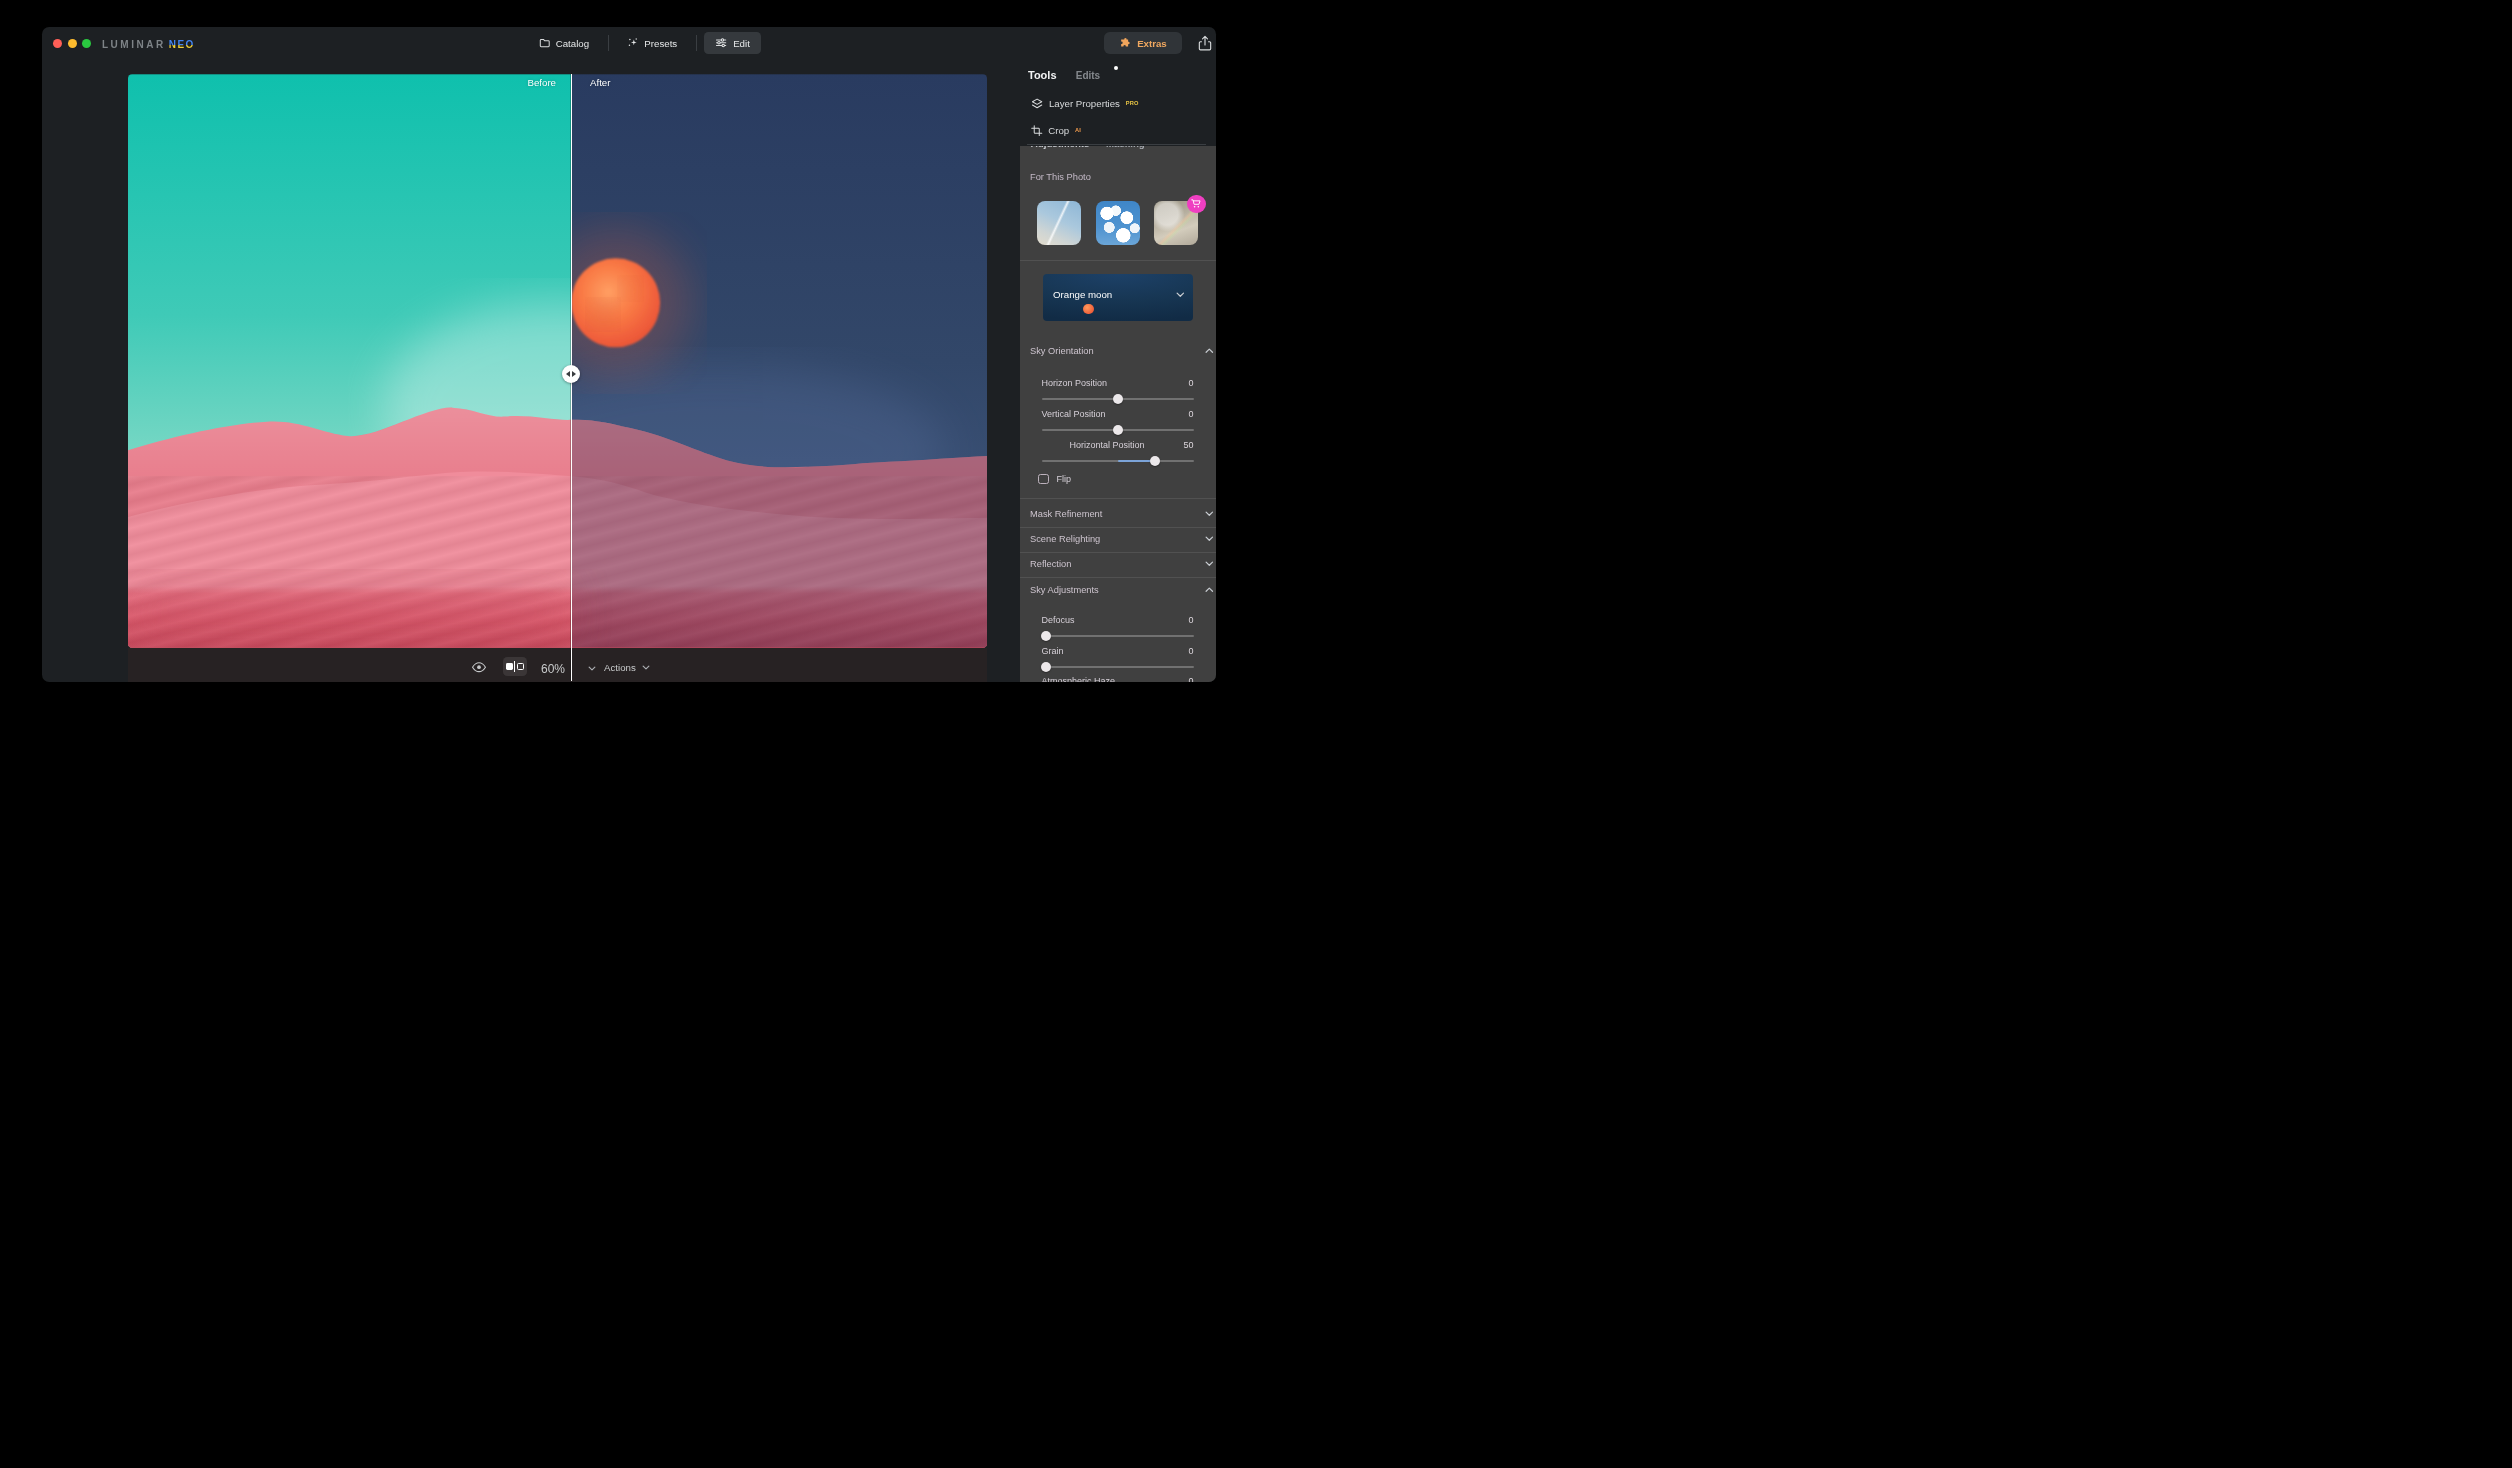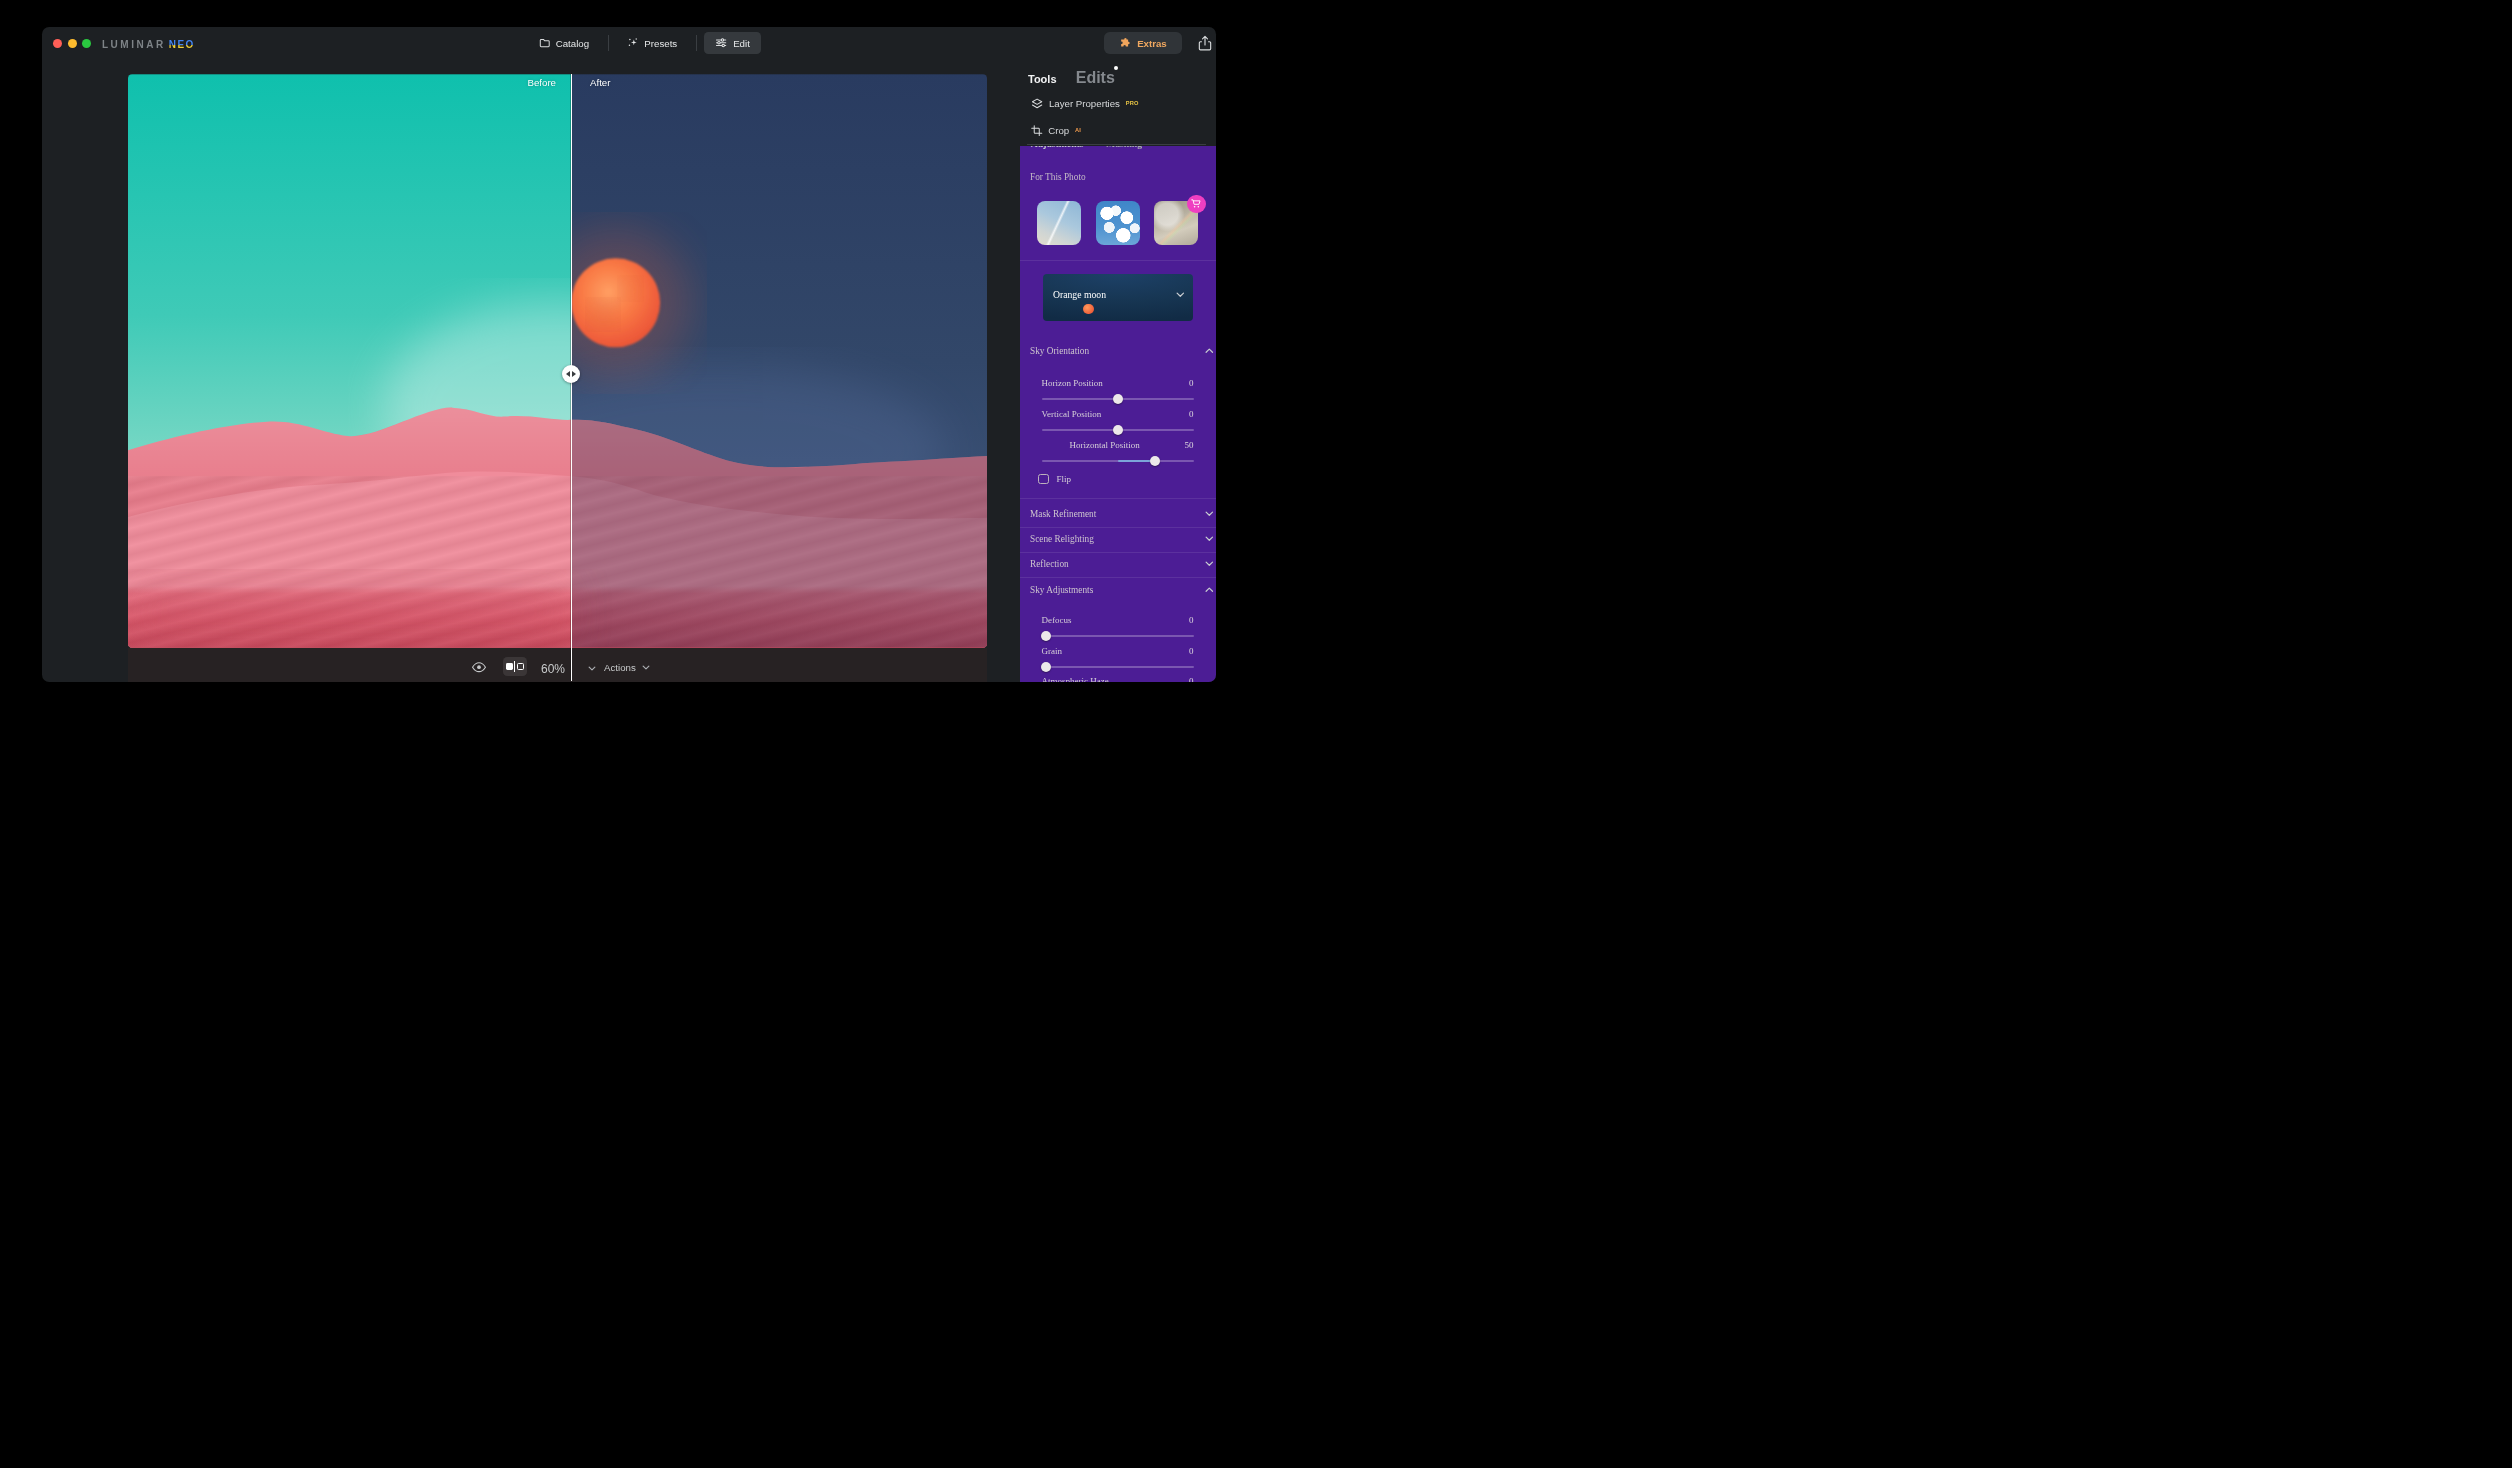--- a/index.html
+++ b/index.html
@@ -200,21 +200,21 @@
   </div>
   <div class="abs" style="left:562px;top:635px;display:flex;align-items:center;gap:6.5px;">
     <span style="color:#c9cbcc;font-size:9.7px;">Actions</span>
     <svg width="8" height="5" viewBox="0 0 11 7">
         <polyline class="chev" style="stroke:#a9acb0" points="1.5,1.5 5.5,5.5 9.5,1.5"></polyline>
       </svg>
   </div>
 
   <div class="abs" style="left:986px;top:42px;">
     <span style="color:#f2f3f4;font-size:11px;font-weight:700;">Tools</span>
-    <span style="color:#85898e;font-size:16px;font-weight:600;margin-left:16px;">Edits</span>
+    <span style="color:#85898e;font-size:10px;font-weight:600;margin-left:16px;">Edits</span>
     <span style="position:absolute;left:86px;top:-2.2px;width:4px;height:4px;border-radius:50%;background:#fff;"></span>
   </div>
 
   <div class="abs" style="left:989px;top:71px;display:flex;align-items:center;gap:5.7px;">
     <svg width="12.2" height="11.5" viewBox="0 0 17 16">
       <path class="icostroke" d="M8.5 1.5 L15 5.2 L8.5 8.9 L2 5.2 Z M2 9.8 L8.5 13.5 L15 9.8"></path>
     </svg>
     <span style="color:#d8dadc;font-size:9.7px;">Layer Properties</span>
     <span class="badge" style="color:#e8c545;">PRO</span>
   </div>
@@ -224,21 +224,21 @@
       <path class="icostroke" d="M4.5 1 V10.5 a1 1 0 0 0 1 1 H15 M1 4.5 H10.5 a1 1 0 0 1 1 1 V15"></path>
     </svg>
     <span style="color:#d8dadc;font-size:9.7px;">Crop</span>
     <span class="badge" style="color:#f09a4d;">AI</span>
   </div>
 
   <div class="abs" style="left:985px;top:117px;width:179px;height:0.7px;background:#3a3e42;"></div>
 
   <div class="abs" style="left:978px;top:119px;width:198px;height:536px;overflow:hidden;border-bottom-right-radius:7.2px;
        background:linear-gradient(180deg,#3a2d46 0%,#413049 18%,#453249 34%,#47324а 40%,#473144 52%,#4a3040 66%,#4c303b 80%,#4f3239 100%);
-       background-color:#4c1d95;font-family:Liberation Serif, serif;">
+       background-color:#404040;">
 
     <div class="abs" style="left:0;top:0;right:0;height:5.7px;overflow:hidden;">
       <span style="position:absolute;left:10.8px;top:-8px;color:#c9ccd1;font-size:9.7px;font-weight:600;">Adjustments</span>
       <span style="position:absolute;left:86px;top:-8px;color:#a8acb2;font-size:9.7px;font-weight:600;">Masking</span>
     </div>
 
     <div class="abs sect" style="left:10px;top:26.6px;color:#c3b9c6;">For This Photo</div>
 
     <div class="skythumb" style="left:16.5px;top:55px;background:
            linear-gradient(115deg, rgba(255,255,255,0) 45%, rgba(255,255,255,0.8) 48.5%, rgba(255,255,255,0) 52%),

